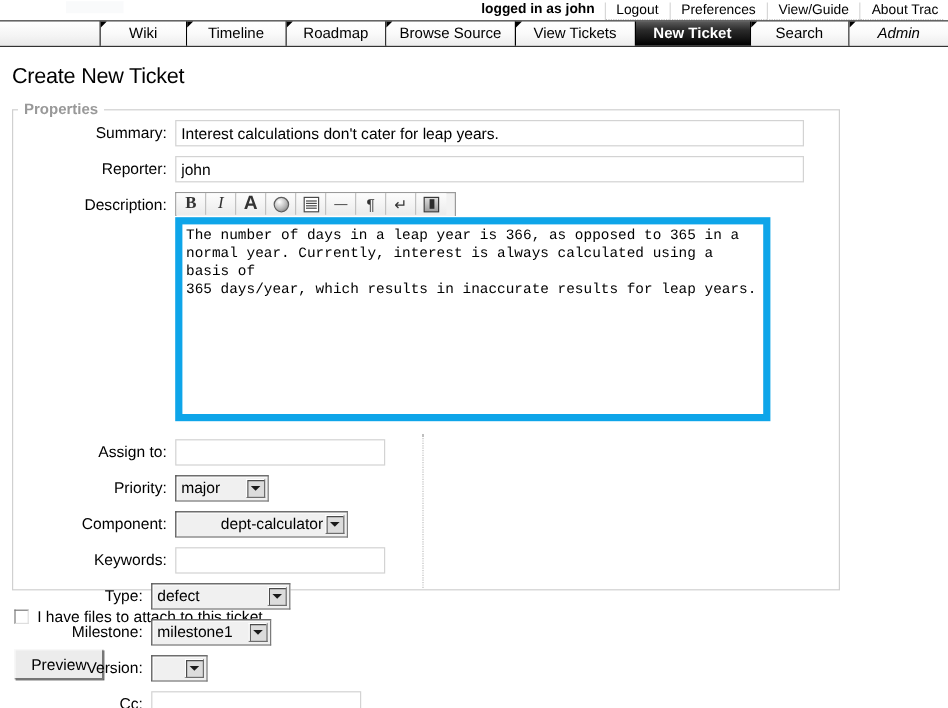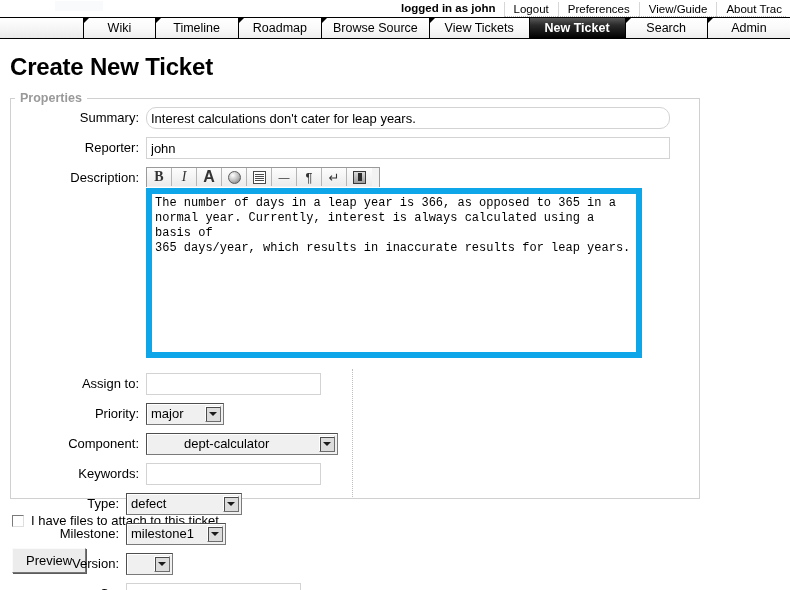--- a/index.html
+++ b/index.html
@@ -79,38 +79,38 @@
     width: 0; height: 0;
     border-top: 5px solid #000;
     border-right: 5px solid transparent;
   }
   #mainnav .nav-tab.active {
     background: linear-gradient(to bottom, #5a5a5a 0%, #2b2b2b 35%, #111111 75%, #000000 100%);
     color: #fff;
     font-weight: bold;
   }
   #mainnav .nav-tab.active::before { display: none; }
-  #mainnav .nav-tab:last-child { border-right: none; }
+  #mainnav .nav-tab:last-child { border-right: none; font-style: italic; }
 
   
   .t-wiki        { width: 76px; }
   .t-timeline    { width: 89px; }
   .t-roadmap     { width: 89px; }
   .t-browse      { width: 116px; }
   .t-viewtickets { width: 107px; }
   .t-newticket   { width: 103px; }
   .t-search      { width: 88px; }
   .t-admin       { width: 88px; }
 
   
   #content { padding: 0 10px; position: relative; }
 
   h1#page-title {
-    font-size: 24px;
-    font-weight: bold;
+    font-size: 18px;
+    font-weight: normal;
     margin: 14px 0 10px 0;
     letter-spacing: -0.2px;
   }
 
   fieldset#properties {
     border: 1px solid #d0d0d0;
     margin: 0 0 0 0;
     padding: 0;
     width: 690px;
     height: 408px;
@@ -142,21 +142,21 @@
   input[type=text] {
     font-family: "Liberation Sans", sans-serif;
     font-size: 13px;
     border: 1px solid #d3d3d3;
     background: #fff;
     padding: 2px 4px;
     height: 22px;
     color: #000;
     outline: none;
   }
-  .in-summary { width: 524px; border-radius: 10px; }
+  .in-summary { width: 524px; }
   .in-reporter { width: 524px; }
   .in-assign { width: 175px; }
   .in-keywords { width: 175px; }
   .in-cc { width: 175px; }
 
   
   .wikitoolbar {
     display: flex;
     border: 1px solid #9a9a9a;
     border-bottom: none;
@@ -277,21 +277,21 @@
     flex: none;
   }
   .sel .sel-arrow::after {
     content: "";
     width: 0; height: 0;
     border-left: 4px solid transparent;
     border-right: 4px solid transparent;
     border-top: 4px solid #1a1a1a;
   }
   .sel-priority  { width: 78px; }
-  .sel-component { width: 192px; padding-left: 37px; }
+  .sel-component { width: 144px; padding-left: 37px; }
   .sel-type      { width: 116px; }
   .sel-milestone { width: 100px; }
   .sel-version   { width: 47px; }
 
   
   #attach-row {
     display: flex;
     align-items: center;
     margin: 14px 0 0 0;
     padding-left: 2px;

